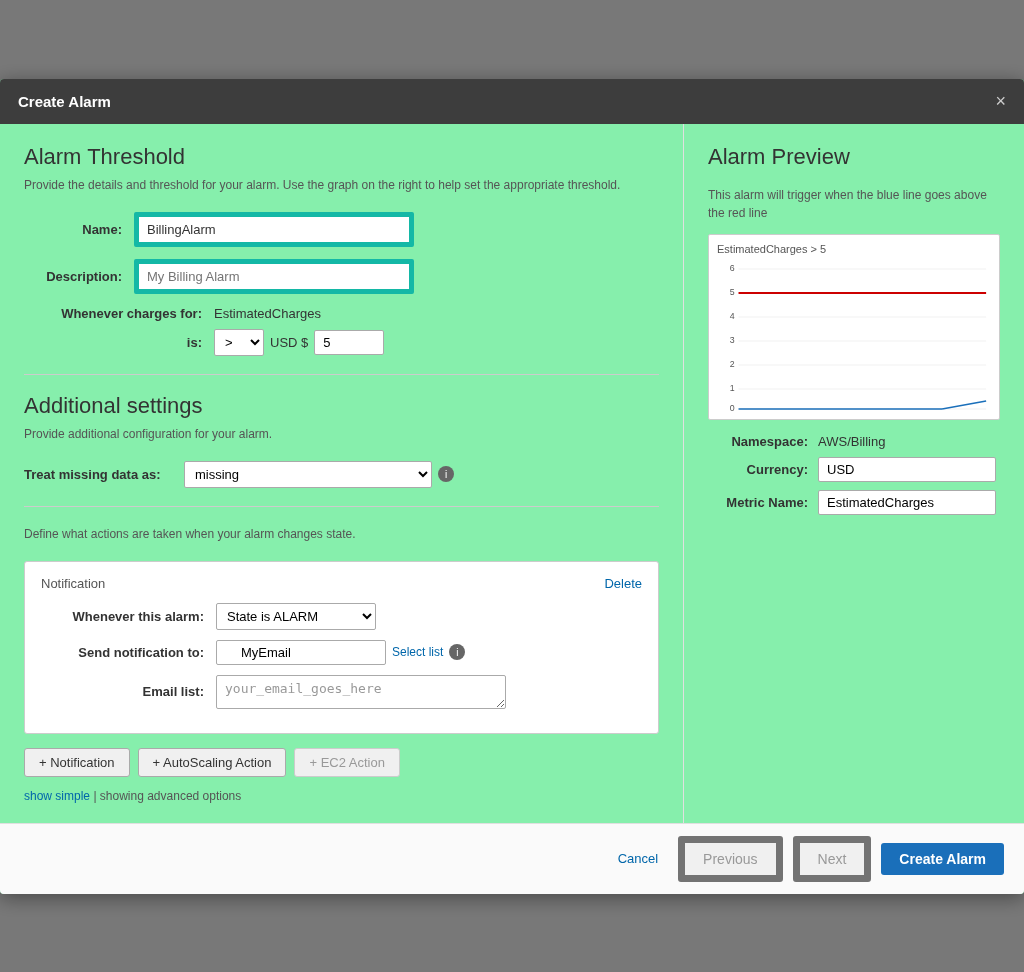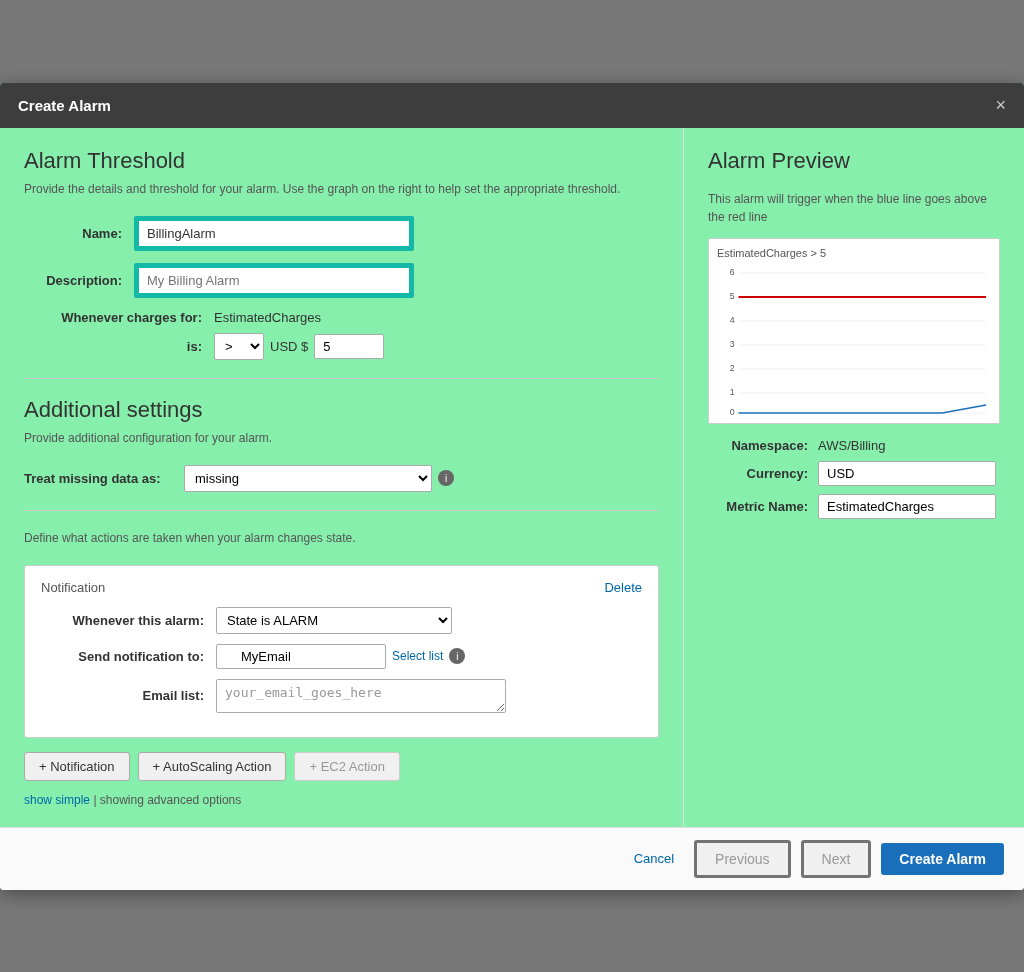--- a/index.html
+++ b/index.html
@@ -42,21 +42,21 @@
     .info-icon { display: inline-flex; align-items: center; justify-content: center; width: 16px; height: 16px; background: #666; color: #fff; border-radius: 50%; font-size: 10px; margin-left: 6px; cursor: pointer; }
 
     .actions-section { margin-top: 6px; }
     .notification-box { border: 1px solid #ccc; border-radius: 3px; padding: 14px 16px; background: #fff; margin-bottom: 14px; }
     .notification-header { display: flex; justify-content: space-between; align-items: center; margin-bottom: 12px; }
     .notification-title { font-size: 13px; color: #555; }
     .delete-link { color: #06a; font-size: 13px; cursor: pointer; text-decoration: none; }
 
     .notif-row { display: flex; align-items: center; margin-bottom: 10px; }
     .notif-label { font-weight: bold; font-size: 13px; min-width: 175px; text-align: right; padding-right: 12px; color: #333; }
-    .alarm-select { border: 1px solid #aaa; border-radius: 2px; padding: 4px 6px; font-size: 13px; width: 236px; background: #fff; }
+    .alarm-select { border: 1px solid #aaa; border-radius: 2px; padding: 4px 6px; font-size: 13px; width: 160px; background: #fff; }
     .send-input { border: 1px solid #aaa; border-radius: 2px; padding: 4px 24px; font-size: 13px; width: 170px; }
     .select-list-link { color: #06a; font-size: 12px; margin-left: 6px; cursor: pointer; text-decoration: none; }
     .email-textarea { border: 1px solid #aaa; border-radius: 2px; padding: 5px 8px; font-size: 13px; width: 290px; height: 34px; resize: both; font-family: monospace; color: #999; }
 
     .action-buttons { display: flex; gap: 8px; margin-top: 12px; justify-content: flex-start; }
     .action-btn { border: 1px solid #aaa; border-radius: 3px; padding: 6px 14px; font-size: 13px; background: #f0f0f0; color: #333; cursor: pointer; }
     .action-btn.disabled { color: #999; border-color: #ccc; cursor: default; }
 
     .show-simple-row { margin-top: 12px; font-size: 12px; color: #555; }
     .show-simple-link { color: #06a; cursor: pointer; text-decoration: none; }
@@ -72,21 +72,21 @@
     svg.chart-svg { width: 100%; height: 100%; }
 
     .meta-row { display: flex; align-items: center; margin-bottom: 8px; }
     .meta-label { font-weight: bold; font-size: 13px; min-width: 110px; text-align: right; padding-right: 10px; color: #333; }
     .meta-value { font-size: 13px; color: #333; }
     .meta-input { border: 1px solid #aaa; border-radius: 2px; padding: 4px 8px; font-size: 13px; width: 178px; }
 
     
     .modal-footer { border-top: 1px solid #e0e0e0; padding: 12px 20px; display: flex; justify-content: flex-end; align-items: center; gap: 10px; background: #fafafa; border-radius: 0 0 4px 4px; }
     .btn-cancel { background: none; border: none; color: #06a; font-size: 13px; cursor: pointer; padding: 6px 10px; }
-    .btn-secondary { border: 3px solid #737373; border-radius: 3px; padding: 8px 18px; font-size: 14px; background: #f0f0f0; color: #999; cursor: default; }
+    .btn-secondary { border: 7px solid #737373; border-radius: 3px; padding: 8px 18px; font-size: 14px; background: #f0f0f0; color: #999; cursor: default; }
     .btn-primary { border: none; border-radius: 3px; padding: 8px 18px; font-size: 14px; background: #1a6fba; color: #fff; cursor: pointer; font-weight: bold; }
   </style>
 </head>
 <body>
 
 <div class="modal-overlay">
   <div class="modal">
 
     <div class="modal-header">
       <span class="modal-header-title">Create Alarm</span>

